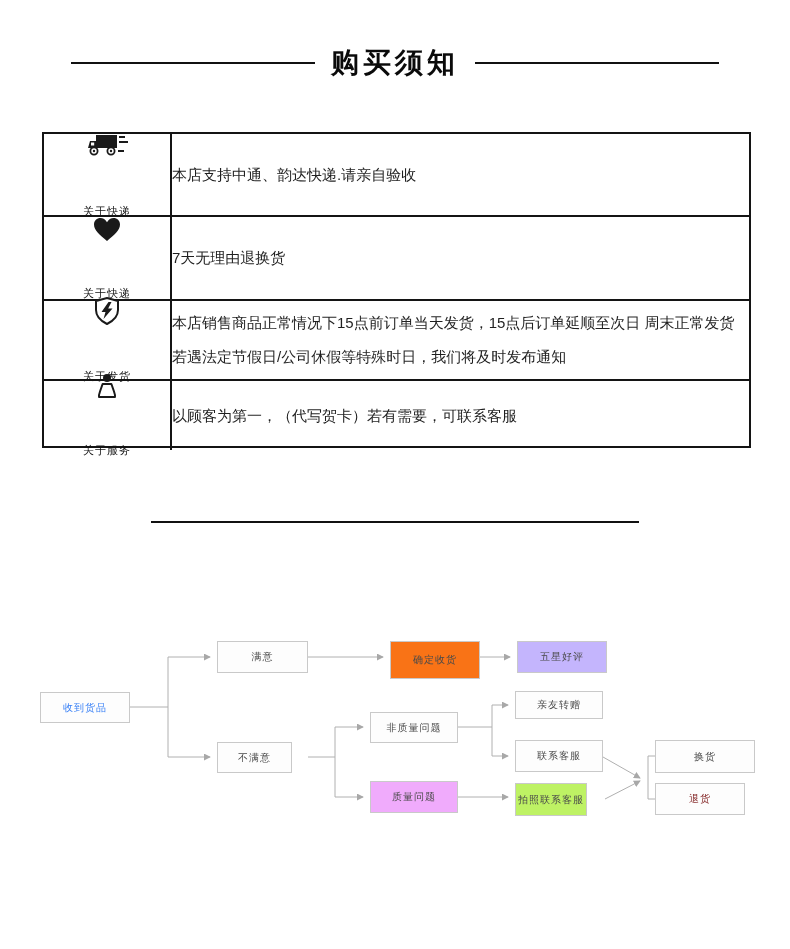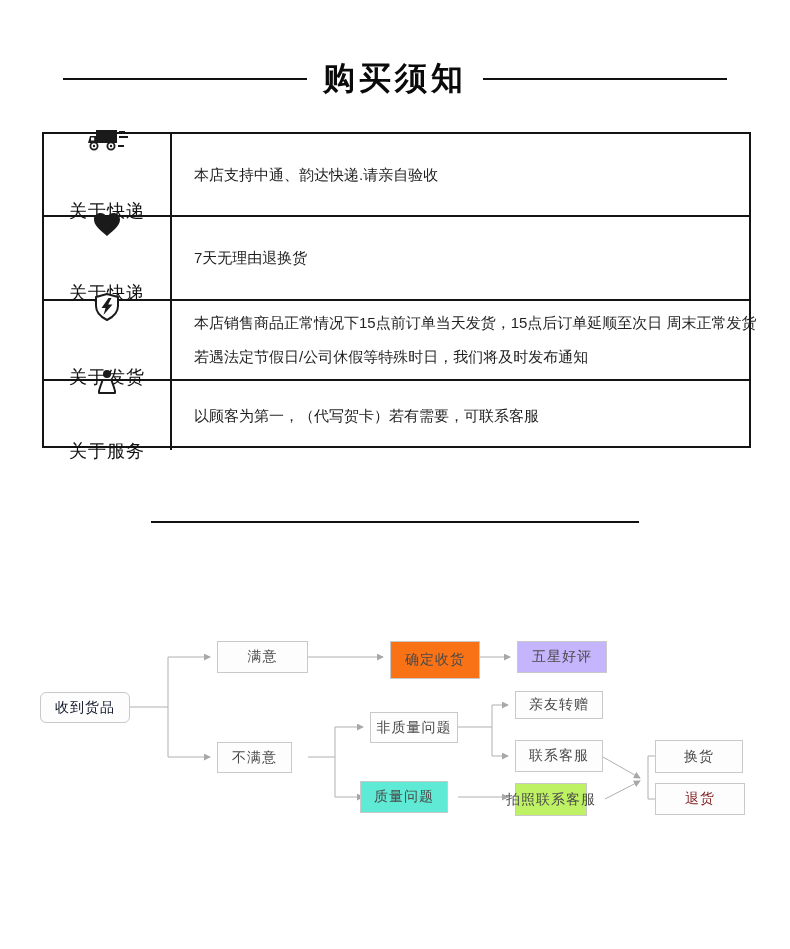--- a/index.html
+++ b/index.html
@@ -4,48 +4,48 @@
 <style>
   html,body{margin:0;padding:0;background:#ffffff;}
   body{width:790px;height:949px;position:relative;overflow:hidden;
        font-family:"Liberation Sans", sans-serif;color:#1f1f1f;}
 
   
   .sec-title{position:absolute;left:0;width:790px;display:flex;
              align-items:center;justify-content:center;}
   .sec-title .rule{height:2px;background:#111;width:244px;flex:0 0 auto;}
   .sec-title .txt{font-family:"Liberation Serif","DejaVu Serif",serif;
-                  font-weight:bold;font-size:32px;color:#0a0a0a;
-                  letter-spacing:4px;margin:13px 16px;white-space:nowrap;}
+                  font-weight:bold;font-size:28px;color:#0a0a0a;
+                  letter-spacing:4px;margin:0 16px;white-space:nowrap;}
   #title-notice{top:44px;}
   #title-returns{top:521px;}
 
   
   .ntable{position:absolute;left:42px;top:132px;width:709px;height:316px;
           border:2px solid #141414;box-sizing:border-box;
           display:flex;flex-direction:column;background:#fff;}
   .trow{display:flex;box-sizing:border-box;}
   .trow + .trow{border-top:2px solid #141414;}
   .tcell-label{flex:0 0 128px;border-right:2px solid #141414;
                display:flex;flex-direction:column;align-items:center;
                justify-content:center;box-sizing:border-box;}
   .tcell-label .icon{display:block;margin-bottom:3px;line-height:0;}
-  .tlabel{font-size:18px;color:#111;letter-spacing:1px;margin-top:40px;}
+  .tlabel{font-size:11px;color:#111;letter-spacing:1px;margin-top:40px;}
   .tcell-content{flex:1 1 auto;display:flex;flex-direction:column;
-                 justify-content:center;padding-left:22px;padding-right:8px;
+                 justify-content:center;padding-right:8px;
                  box-sizing:border-box;}
   .tline{font-size:15px;line-height:34px;color:#1f1f1f;white-space:nowrap;}
 
   
   #flow-layer{position:absolute;left:0;top:0;width:790px;height:949px;}
   #fc-svg{position:absolute;left:0;top:0;}
   .fc-node{position:absolute;box-sizing:border-box;
            border:1px solid #c9c9c9;background:#fdfdfd;
            display:flex;align-items:center;justify-content:center;
-           font-size:14px;color:#4a4a4a;letter-spacing:1px;white-space:nowrap;}
+           font-size:10px;color:#4a4a4a;letter-spacing:1px;white-space:nowrap;}
   .fc-edge{fill:none;stroke:#b0b0b0;stroke-width:1;}
 </style>
 </head>
 <body>
 
 <div class="sec-title" id="title-notice">
   <div class="rule"></div>
   <div class="txt">购买须知</div>
   <div class="rule"></div>
 </div>
@@ -146,25 +146,25 @@
       <polyline points="335,797 363,797" class="fc-edge" stroke="#b0b0b0" marker-end="url(#arrow)"></polyline>
       <polyline points="458,727 492,727" class="fc-edge" stroke="#b0b0b0"></polyline>
       <polyline points="492,705 492,756" class="fc-edge" stroke="#b0b0b0"></polyline>
       <polyline points="492,705 508,705" class="fc-edge" stroke="#b0b0b0" marker-end="url(#arrow)"></polyline>
       <polyline points="492,756 508,756" class="fc-edge" stroke="#b0b0b0" marker-end="url(#arrow)"></polyline>
       <polyline points="458,797 508,797" class="fc-edge" stroke="#b0b0b0" marker-end="url(#arrow)"></polyline>
       <polyline points="603,757 640,778" class="fc-edge" stroke="#b0b0b0" marker-end="url(#arrow)"></polyline>
       <polyline points="605,799 640,781" class="fc-edge" stroke="#b0b0b0" marker-end="url(#arrow)"></polyline>
       <polyline points="655,756 648,756 648,799 655,799" class="fc-edge" stroke="#b0b0b0"></polyline>
     </svg>
-<div class="fc-node" style="left: 40px; top: 692px; width: 90px; height: 31px; border-color: rgb(201, 201, 201); background: rgb(253, 253, 253); color: #0f172a; border-radius: 6px;">收到货品</div>
+<div class="fc-node" style="left: 40px; top: 692px; width: 90px; height: 31px; border-color: rgb(201, 201, 201); background: rgb(253, 253, 253); color: #3b82f6;">收到货品</div>
     <div class="fc-node" style="left: 217px; top: 641px; width: 91px; height: 32px; border-color: rgb(201, 201, 201); background: rgb(253, 253, 253); color: rgb(74, 74, 74);">满意</div>
     <div class="fc-node" style="left: 390px; top: 641px; width: 90px; height: 38px; border-color: rgb(201, 201, 201); background: #f97316; color: rgb(74, 74, 74);">确定收货</div>
     <div class="fc-node" style="left: 517px; top: 641px; width: 90px; height: 32px; border-color: rgb(201, 201, 201); background: #c4b5fd; color: rgb(74, 74, 74);">五星好评</div>
     <div class="fc-node" style="left: 217px; top: 742px; width: 75px; height: 31px; border-color: rgb(201, 201, 201); background: rgb(253, 253, 253); color: rgb(74, 74, 74);">不满意</div>
     <div class="fc-node" style="left: 370px; top: 712px; width: 88px; height: 31px; border-color: rgb(201, 201, 201); background: rgb(253, 253, 253); color: rgb(74, 74, 74);">非质量问题</div>
-    <div class="fc-node" style="left: 360px; top: 781px; width: 88px; height: 32px; border-color: rgb(201, 201, 201); background: #5eead4; color: rgb(74, 74, 74);">质量问题</div>
+    <div class="fc-node" style="left: 370px; top: 781px; width: 88px; height: 32px; border-color: rgb(201, 201, 201); background: #f0abfc; color: rgb(74, 74, 74);">质量问题</div>
     <div class="fc-node" style="left: 515px; top: 691px; width: 88px; height: 28px; border-color: rgb(201, 201, 201); background: rgb(253, 253, 253); color: rgb(74, 74, 74);">亲友转赠</div>
     <div class="fc-node" style="left: 515px; top: 740px; width: 88px; height: 32px; border-color: rgb(201, 201, 201); background: rgb(253, 253, 253); color: rgb(74, 74, 74);">联系客服</div>
     <div class="fc-node" style="left: 515px; top: 783px; width: 72px; height: 33px; border-color: rgb(201, 201, 201); background: #bef264; color: rgb(74, 74, 74);">拍照联系客服</div>
-    <div class="fc-node" style="left: 655px; top: 740px; width: 88px; height: 33px; border-color: rgb(201, 201, 201); background: rgb(253, 253, 253); color: rgb(74, 74, 74);">换货</div>
+    <div class="fc-node" style="left: 655px; top: 740px; width: 100px; height: 33px; border-color: rgb(201, 201, 201); background: rgb(253, 253, 253); color: rgb(74, 74, 74);">换货</div>
     <div class="fc-node" style="left: 655px; top: 783px; width: 90px; height: 32px; border-color: rgb(201, 201, 201); background: rgb(253, 253, 253); color: #7f1d1d;">退货</div>
   </div>
 
 </body></html>

